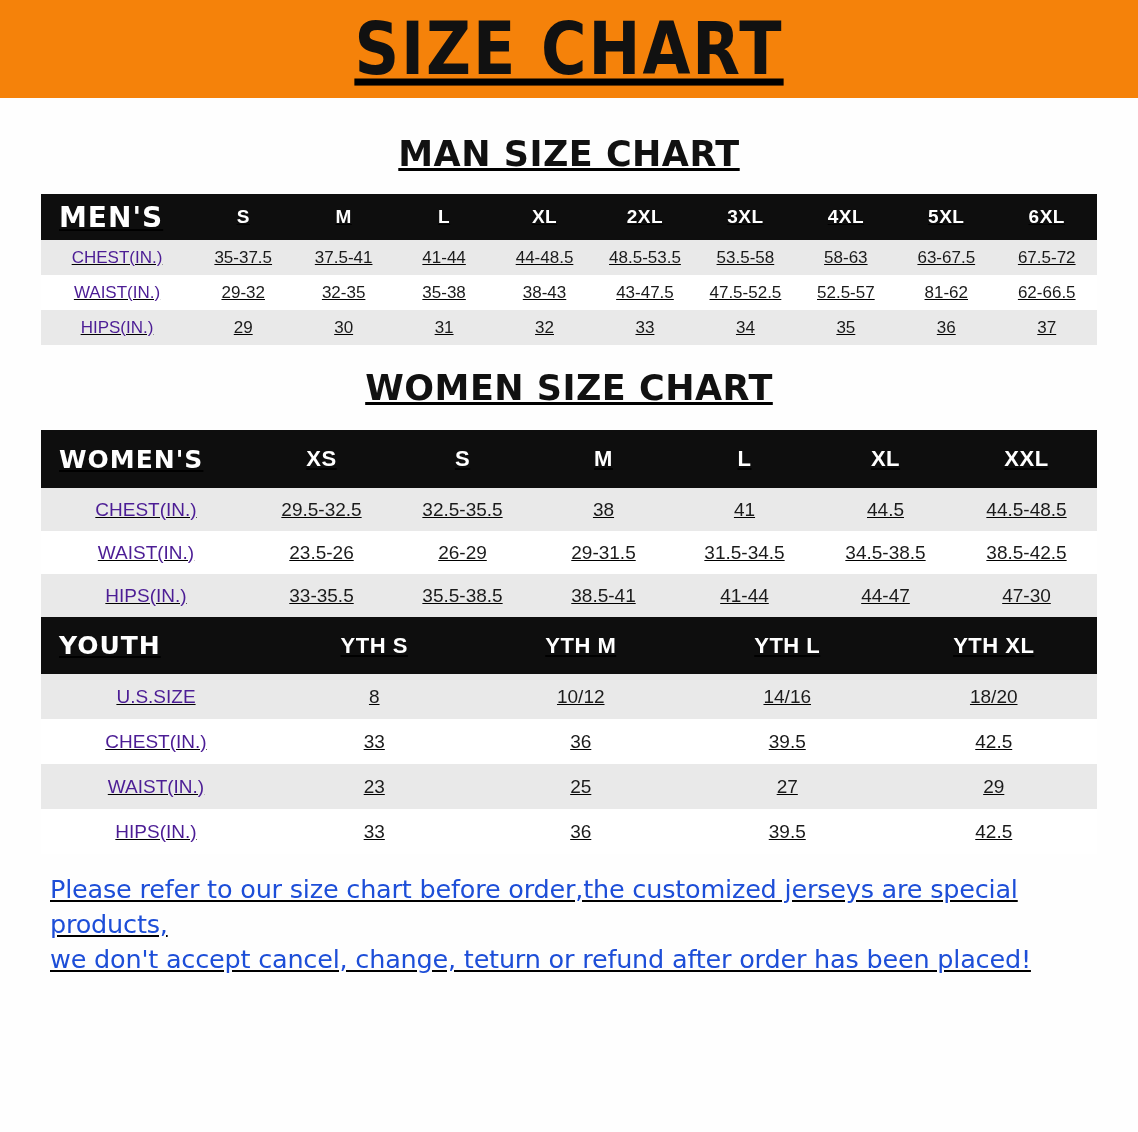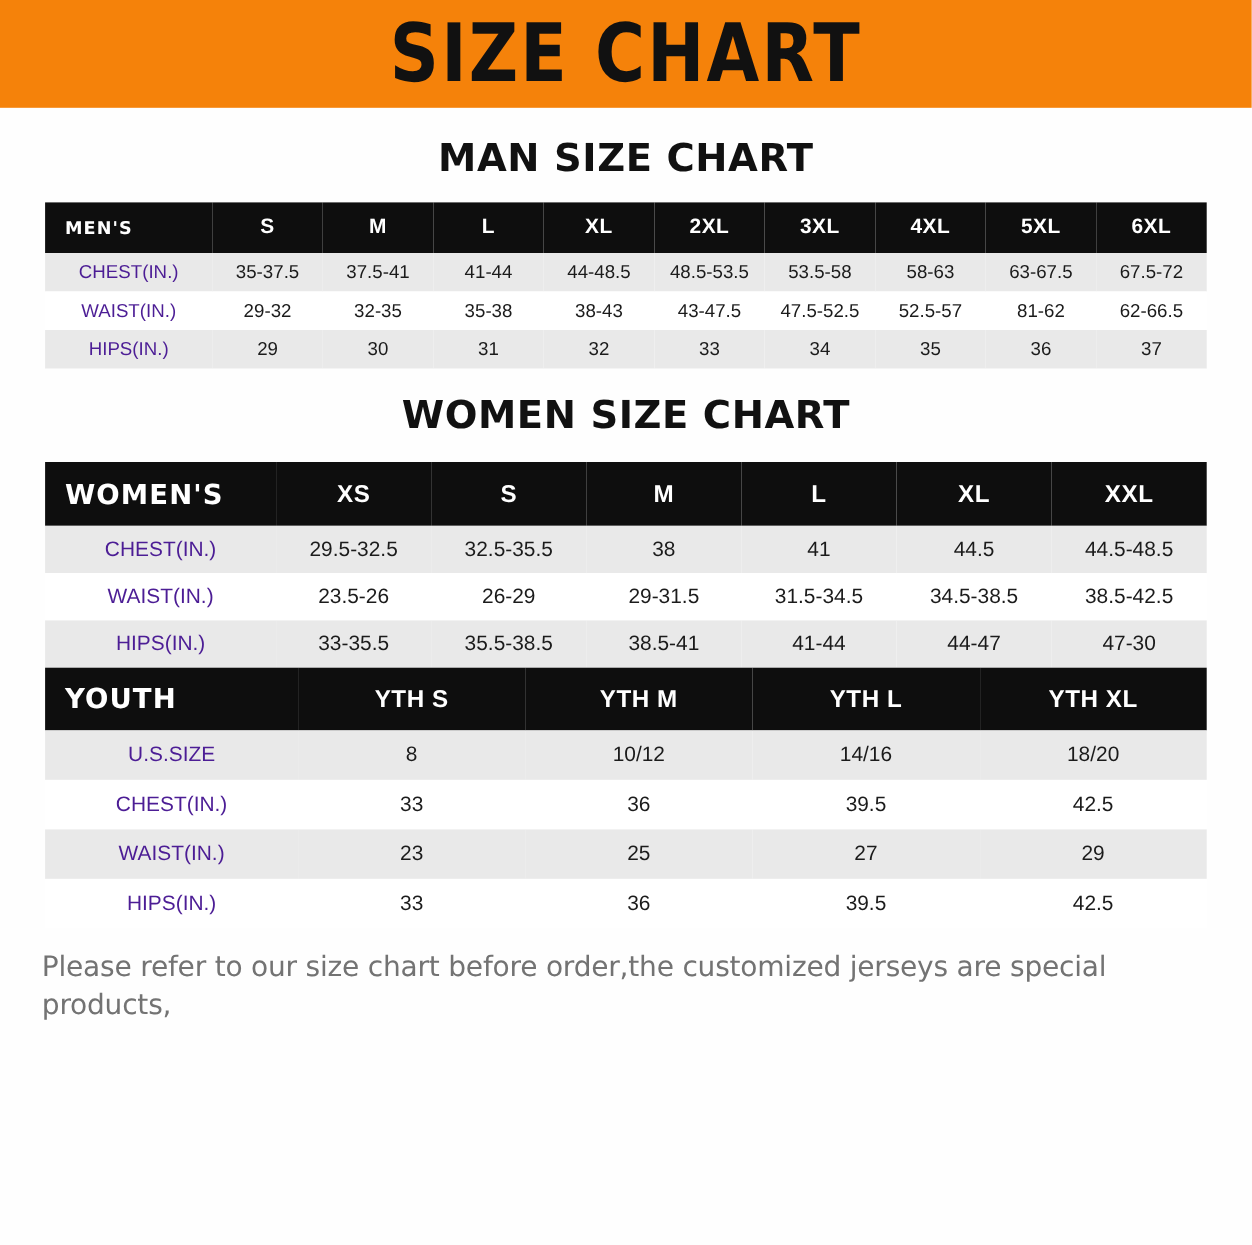--- a/index.html
+++ b/index.html
@@ -11,20 +11,21 @@
     height: 1132px;
     background: #ffffff;
     font-family: "Liberation Sans", sans-serif;
     overflow: hidden;
   }
   .page {
     position: relative;
     width: 1138px;
     height: 1132px;
     background: #fefefe;
+    text-decoration: underline;
   }
 
   
   .banner {
     background: #f5820a;
     height: 98px;
     display: flex;
     align-items: center;
     justify-content: center;
   }
@@ -41,21 +42,21 @@
   
   .section-title {
     text-align: center;
     font-family: "DejaVu Sans", sans-serif;
     font-weight: bold;
     font-size: 35px;
     color: #111111;
     letter-spacing: 0.5px;
     margin: 0;
   }
-  .t-man   { padding-top: 26px; padding-bottom: 20px; }
+  .t-man   { padding-top: 36px; padding-bottom: 20px; }
   .t-women { padding-top: 23px; padding-bottom: 22px; }
   .t-youth { padding-top: 40px; padding-bottom: 24px; }
 
   
   .table-wrap {
     padding: 0 41px;
   }
   table.size {
     width: 100%;
     border-collapse: collapse;
@@ -91,21 +92,21 @@
     font-size: 18px;
     color: #4c1d95;
   }
   .band-a { background: #e9e9e9; }
   .band-b { background: #ffffff; }
 
   
   #men-table thead tr { height: 46px; }
   #men-table tbody tr { height: 35px; }
   #men-table thead th { font-size: 19px; }
-  #men-table thead th.corner { font-size: 16px; margin-left: 42px; }
+  #men-table thead th.corner { font-size: 28px; margin-left: 42px; }
   #men-table td { font-size: 17px; }
   #men-table col.lbl { width: 152px; }
 
   
   #women-table thead tr { height: 58px; }
   #women-table tbody tr { height: 43px; }
   #women-table thead th { font-size: 22px; }
   #women-table thead th.corner { font-size: 25px; margin-left: 28px; }
   #women-table td { font-size: 19px; }
   #women-table col.lbl { width: 210px; }
@@ -114,25 +115,26 @@
   #youth-table thead tr { height: 57px; }
   #youth-table tbody tr { height: 45px; }
   #youth-table thead th { font-size: 22px; margin-left: 35px; }
   #youth-table thead th.corner { font-size: 25px; }
   #youth-table td { font-size: 19px; }
   #youth-table col.lbl { width: 230px; }
 
   
   .notice {
     padding: 18px 38px 0 38px;
-    color: #737373;
+    color: #1d4ed8;
     font-family: "DejaVu Sans", sans-serif;
     font-size: 25.5px;
     line-height: 1.38;
     letter-spacing: -0.2px;
+    margin-left: 12px;
   }
 </style>
 </head>
 <body>
 
 <div class="page">
 
   <div class="banner">
     <div class="banner-title">SIZE CHART</div>
   </div>
@@ -308,15 +310,16 @@
             <td>36</td>
             <td>39.5</td>
             <td>42.5</td>
           </tr>
         </tbody>
     </table>
   </div>
 
   <div class="notice">
     <div>Please refer to our size chart before order,the customized jerseys are special products,</div>
+    <div>we don't accept cancel, change, teturn or refund after order has been placed!</div>
   </div>
 
 </div>
 
 </body></html>

